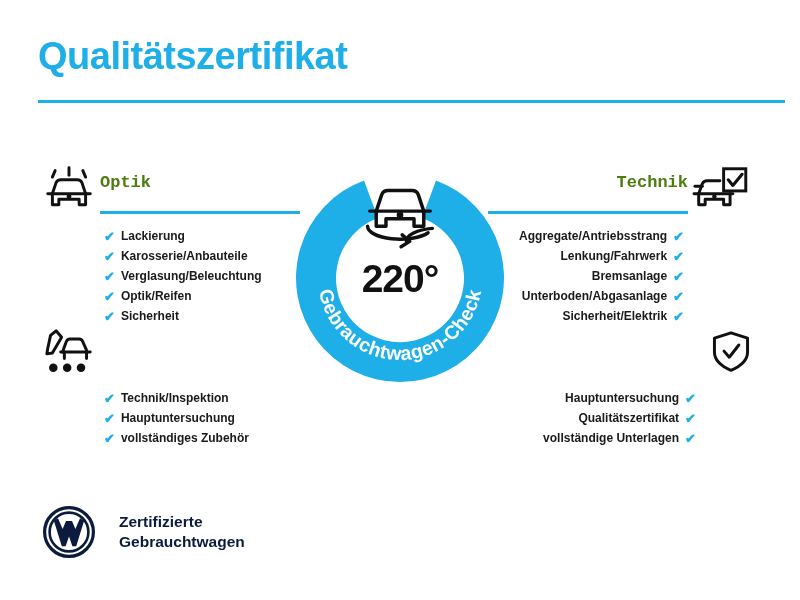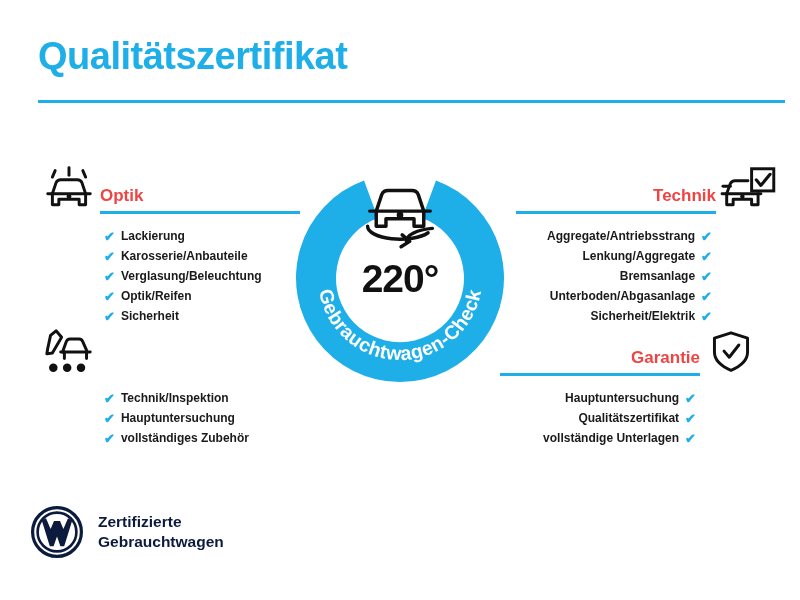--- a/index.html
+++ b/index.html
@@ -36,21 +36,21 @@
     height: 3px;
     background: #1eaee8;
   }
 
   
   .section {
     position: absolute;
   }
   .sec-optik    { left: 38px;  top: 160px; width: 262px; }
   .sec-wartung  { left: 38px;  top: 322px; width: 262px; }
-  .sec-technik  { left: 516px; top: 160px; width: 262px; }
+  .sec-technik  { left: 488px; top: 160px; width: 262px; }
   .sec-garantie { left: 500px; top: 322px; width: 262px; }
 
   .sec-head {
     display: flex;
     align-items: flex-end;
     height: 56px;
   }
   .sec-head.right { flex-direction: row-reverse; }
 
   .sec-icon {
@@ -61,23 +61,24 @@
     align-items: center;
     justify-content: center;
   }
   .sec-title-wrap {
     flex: 1 1 auto;
     padding-bottom: 2px;
   }
   .sec-title {
     font-size: 17px;
     font-weight: bold;
-    color: #ef4444;
+    color: #4d7c0f;
     line-height: 1.2;
-    padding-bottom: 5px;
+    padding-bottom: 18px;
+    font-family: Liberation Mono, monospace;
   }
   .sec-underline {
     height: 3px;
     background: #1eaee8;
     width: 100%;
   }
   .sec-head.right .sec-title { text-align: right; }
 
   
   .sec-list {
@@ -137,25 +138,25 @@
     font-size: 39px;
     font-weight: bold;
     color: #111111;
     letter-spacing: -1px;
     transform: translateY(13px);
   }
 
   
   .vw-footer {
     position: absolute;
-    left: 30px;
+    left: 42px;
     top: 505px;
     display: flex;
     align-items: center;
-    gap: 14px;
+    gap: 23px;
   }
   .vw-mark { width: 54px; height: 54px; flex: 0 0 54px; }
   .vw-text {
     font-size: 15.5px;
     font-weight: bold;
     color: #0c1b3d;
     line-height: 1.28;
     white-space: nowrap;
   }
 </style>
@@ -265,21 +266,21 @@
       <div class="sec-underline"></div>
     </div>
   </div>
   <ul class="sec-list right">
     <li>
       <span class="check">✔</span>
       <span class="item-label">Aggregate/Antriebsstrang</span>
     </li>
     <li>
       <span class="check">✔</span>
-      <span class="item-label">Lenkung/Aggregate</span>
+      <span class="item-label">Lenkung/Fahrwerk</span>
     </li>
     <li>
       <span class="check">✔</span>
       <span class="item-label">Bremsanlage</span>
     </li>
     <li>
       <span class="check">✔</span>
       <span class="item-label">Unterboden/Abgasanlage</span>
     </li>
     <li>
@@ -289,24 +290,20 @@
   </ul>
 </div>
 
 <div class="section sec-garantie">
   <div class="sec-head right">
     <div class="sec-icon">
       <svg viewBox="0 0 62 52" width="54" height="46" aria-hidden="true">
         <path d="M31 4 L50 10 L50 26 Q50 39 31 47 Q12 39 12 26 L12 10 Z" stroke="#111" stroke-width="3.4" fill="none" stroke-linejoin="round"></path>
         <path d="M23 25 L29 32 L40 18" stroke="#111" stroke-width="3.4" fill="none" stroke-linecap="round" stroke-linejoin="round"></path>
       </svg>
-    </div>
-    <div class="sec-title-wrap">
-      <div class="sec-title">Garantie</div>
-      <div class="sec-underline"></div>
     </div>
   </div>
   <ul class="sec-list right">
     <li>
       <span class="check">✔</span>
       <span class="item-label">Hauptuntersuchung</span>
     </li>
     <li>
       <span class="check">✔</span>
       <span class="item-label">Qualitätszertifikat</span>

